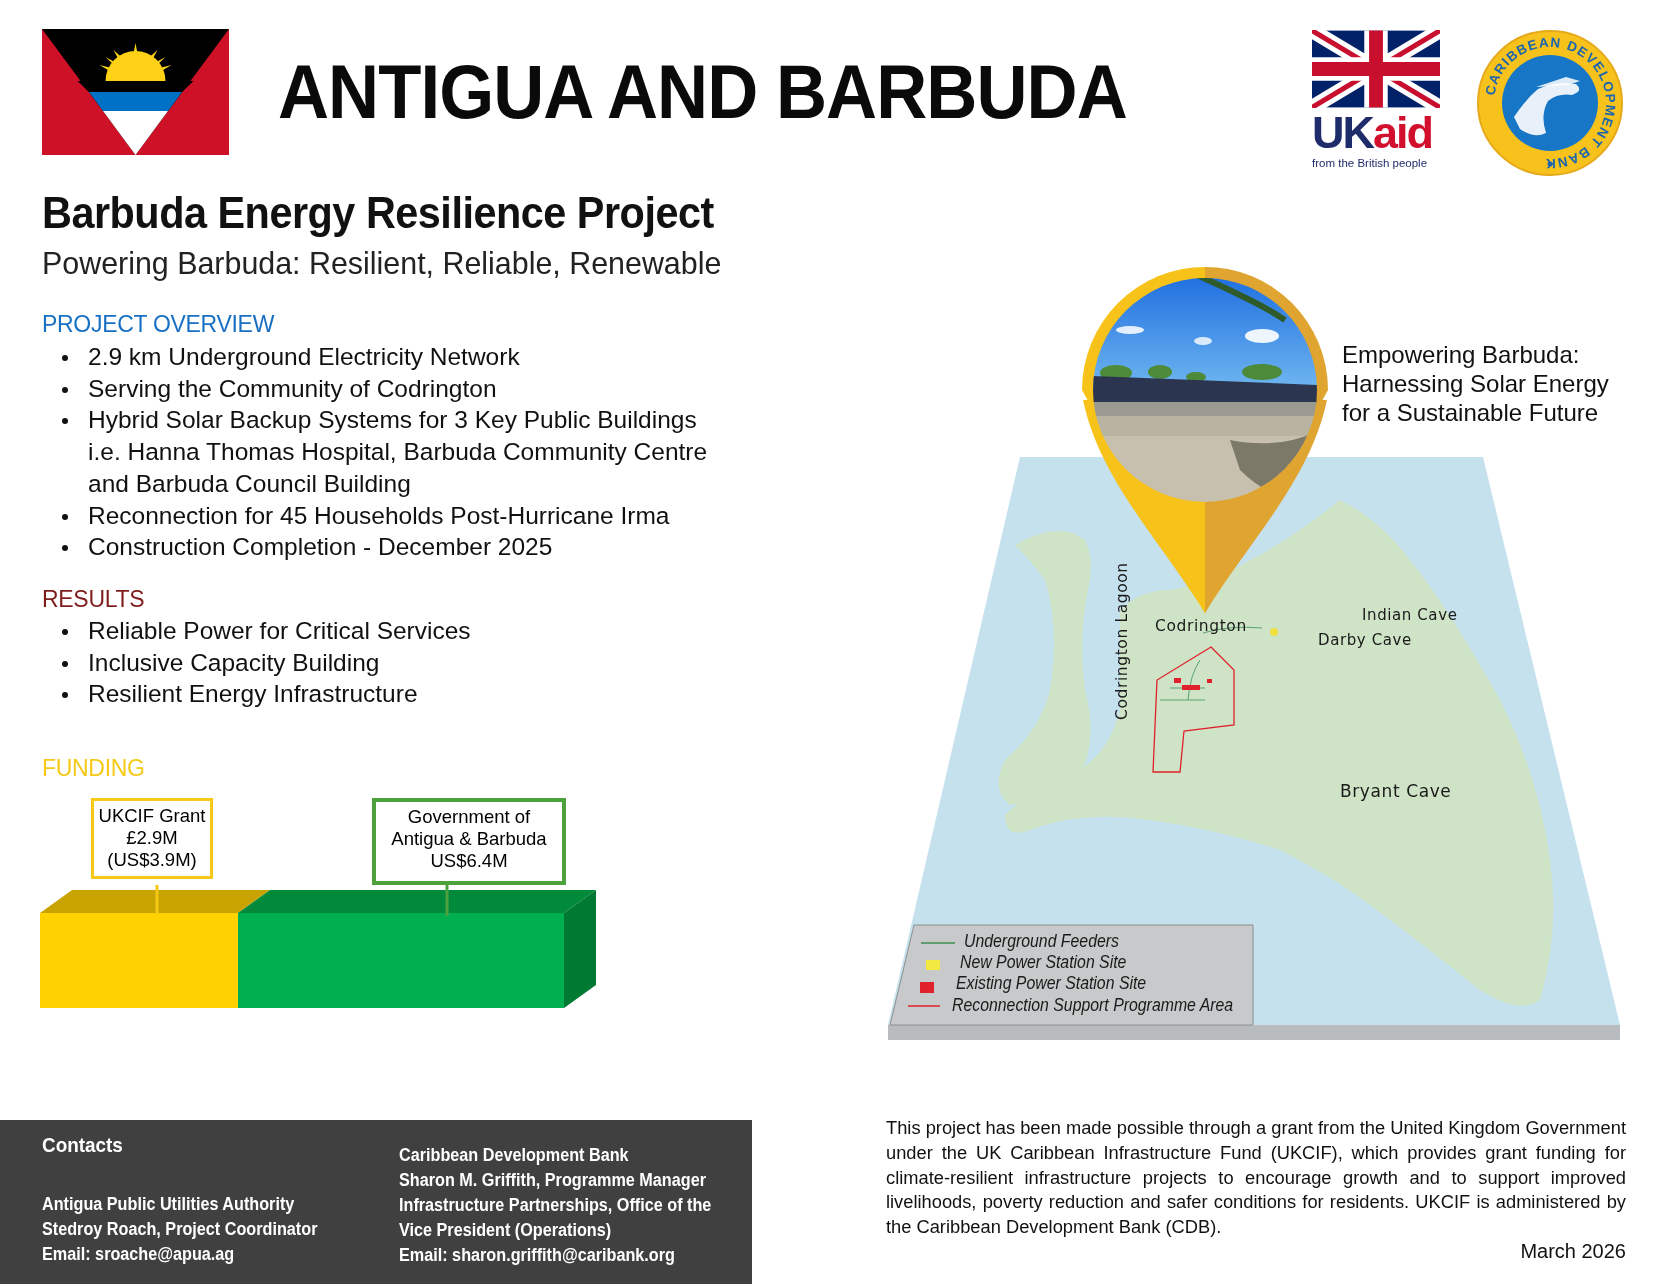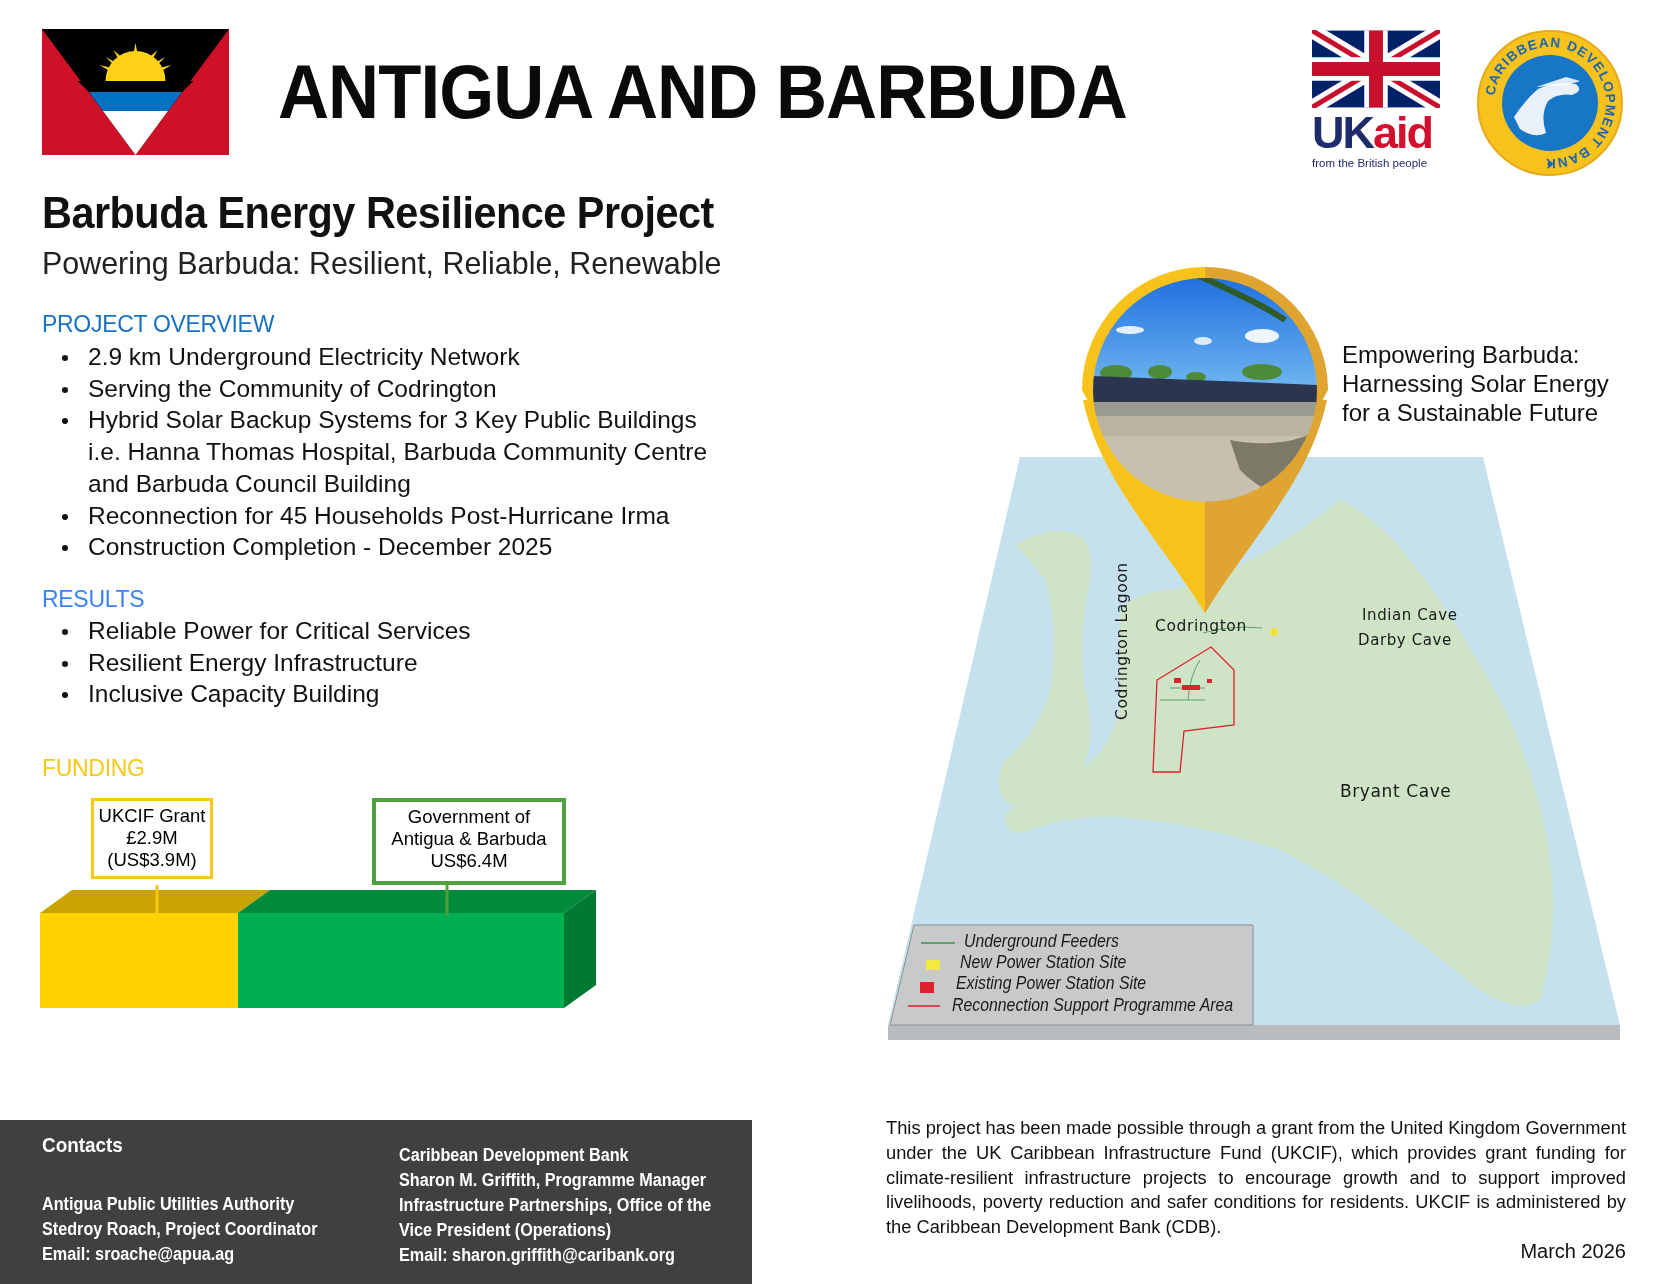--- a/index.html
+++ b/index.html
@@ -19,21 +19,21 @@
   .ukaid-tag { font-size:11.5px; color:#1f2c6b; white-space:nowrap; margin-top:2px; }
   #cdb-logo { left:1476px; top:29px; width:148px; height:148px; }
 
   
   #project-title { left:42px; top:188px; font-size:44px; font-weight:bold; white-space:nowrap;
                    letter-spacing:-0.5px; transform:scaleX(0.94); transform-origin:left top; }
   #project-subtitle { left:42px; top:245px; font-size:32px; color:#222; white-space:nowrap;
                       font-weight:300; transform:scaleX(0.95); transform-origin:left top;}
   .section-h { font-size:23px; font-weight:normal; letter-spacing:-0.3px; white-space:nowrap; }
   #overview-h { left:42px; top:311px; color:#1870c3; }
-  #results-h { left:42px; top:586px; color:#3b82f6; }
+  #results-h { left:42px; top:586px; color:#7f1d1d; }
   #funding-h { left:42px; top:755px; color:#f5c916; }
   ul.bullets { margin:0; padding:0; list-style:none; }
   ul.bullets li { position:relative; padding-left:46px; font-size:24.5px; line-height:31.7px; color:#111; }
   ul.bullets li::before { content:""; position:absolute; left:20px; top:14px; width:6px; height:6px;
                           border-radius:50%; background:#111; }
   #overview-list { left:42px; top:341px; width:720px; }
   #results-list { left:42px; top:615px; width:600px; }
 
   
   #funding-chart { left:0; top:790px; width:640px; height:240px; }
@@ -113,22 +113,22 @@
   <li>2.9 km Underground Electricity Network</li>
   <li>Serving the Community of Codrington</li>
   <li style="width:640px">Hybrid Solar Backup Systems for 3 Key Public Buildings i.e. Hanna Thomas Hospital, Barbuda Community Centre and Barbuda Council Building</li>
   <li>Reconnection for 45 Households Post-Hurricane Irma</li>
   <li>Construction Completion - December 2025</li>
 </ul>
 
 <div id="results-h" class="abs section-h">RESULTS</div>
 <ul id="results-list" class="abs bullets">
   <li>Reliable Power for Critical Services</li>
+  <li>Inclusive Capacity Building</li>
   <li>Resilient Energy Infrastructure</li>
-  <li>Inclusive Capacity Building</li>
 </ul>
 
 <div id="funding-h" class="abs section-h">FUNDING</div>
 
 <div id="funding-chart" class="abs">
   <svg width="640" height="240" style="position:absolute;left:0;top:0">
 
     <polygon points="40,123 72,100 270,100 238,123" fill="#c9a400"></polygon>
     <polygon points="238,123 270,100 596,100 564,123" fill="#008a3a"></polygon>
 
@@ -215,21 +215,21 @@
 
 <div id="map-title-text" class="abs">
   <div>Empowering Barbuda:</div>
   <div>Harnessing Solar Energy</div>
   <div>for a Sustainable Future</div>
 </div>
 
 <div class="map-label" style="left:1070px;top:655px;transform:rotate(-90deg);transform-origin:left top;top:720px;left:1113px;">Codrington Lagoon</div>
 <div class="map-label" style="left:1155px;top:617px;">Codrington</div>
 <div class="map-label" style="left:1362px;top:606px;font-size:15px;">Indian Cave</div>
-<div class="map-label" style="left:1318px;top:631px;font-size:15px;margin-left:40px;">Darby Cave</div>
+<div class="map-label" style="left:1318px;top:631px;font-size:15px;">Darby Cave</div>
 <div class="map-label" style="left:1340px;top:781px;font-size:17px;">Bryant Cave</div>
 
 <div id="legend" class="abs">
   <div class="legend-row" style="left:50px;top:6px;">Underground Feeders</div>
   <div class="legend-row" style="left:46px;top:27px;">New Power Station Site</div>
   <div class="legend-row" style="left:42px;top:48px;">Existing Power Station Site</div>
   <div class="legend-row" style="left:38px;top:70px;">Reconnection Support Programme Area</div>
 </div>
 
 <div id="contacts" class="abs">

